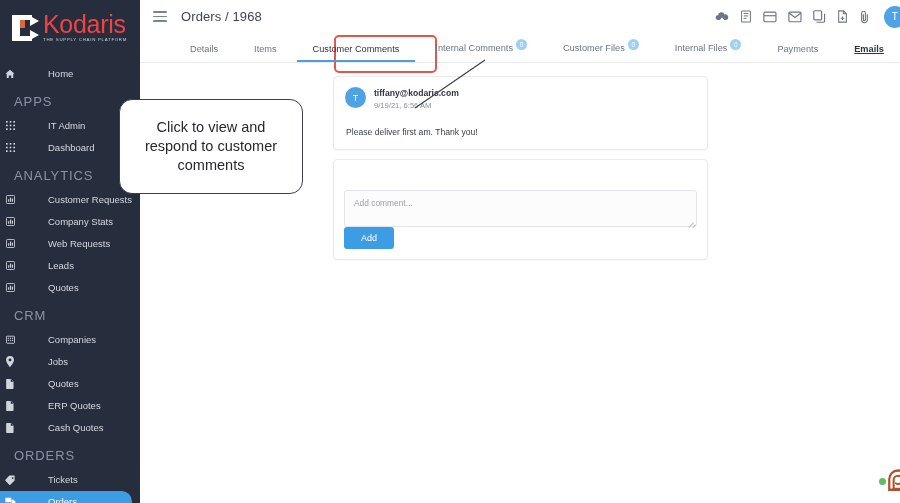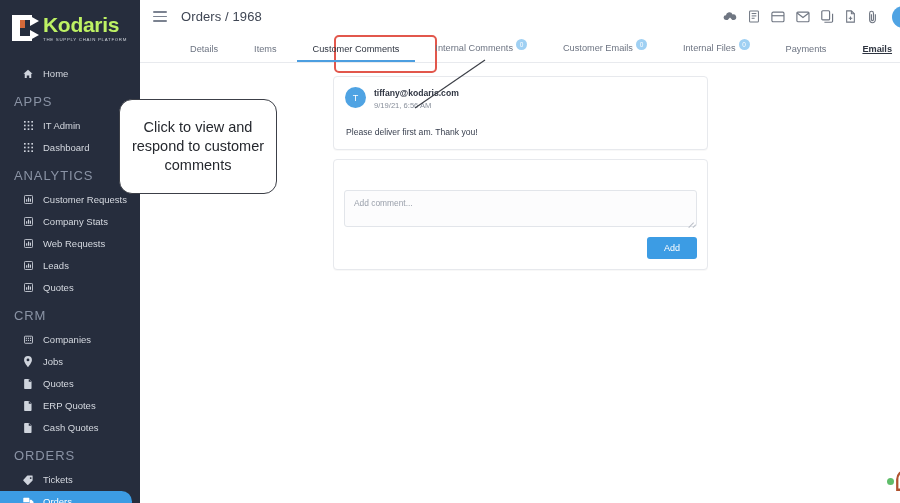--- a/index.html
+++ b/index.html
@@ -35,38 +35,39 @@
   .logo-mark .lm-d1 {
     position:absolute; right:-1px; top:1px; width:0;height:0;
     border-left: 9px solid #ffffff; border-top: 5px solid transparent; border-bottom: 5px solid transparent;
   }
   .logo-mark .lm-d2 {
     position:absolute; right:-1px; bottom:1px; width:0;height:0;
     border-left: 9px solid #ffffff; border-top: 5px solid transparent; border-bottom: 5px solid transparent;
   }
   .logo-text { display: flex; flex-direction: column; justify-content: center; }
   .logo-name {
-    color: #bef264; font-size: 21px; font-weight: 700; letter-spacing: -0.3px; line-height: 21px;
+    color: #ef4444; font-size: 25px; font-weight: 400; letter-spacing: -0.3px; line-height: 21px;
   }
   .logo-tag {
     color: #cfd3da; font-size: 4.4px; letter-spacing: 0.7px; line-height: 7px; margin-top: 1px;
   }
 
   .nav { padding-top: 6px; }
   .nav-section {
     color: #8a93a5; font-size: 13px; letter-spacing: 0.9px;
     padding: 9px 0 5px 14px; text-transform: uppercase;
   }
   .nav-item {
     display: flex; align-items: center; height: 21px;
     margin: 1px 8px 1px 0;
-    padding-left: 22px;
+    padding-left: 4px;
     color: #d5d9e0; font-size: 9.5px;
     border-radius: 0 11px 11px 0;
     cursor: pointer;
+    gap: 23px;
   }
   .nav-item .ni-icon {
     width: 12px; flex: 0 0 12px; margin-right: 9px;
     display: flex; align-items: center; justify-content: center;
     color: #cfd4dd;
   }
   .nav-item .ni-icon svg { display: block; }
   .nav-item.active { background: #3c9ce4; color: #ffffff; }
   .nav-item.active .ni-icon { color: #ffffff; }
   .nav-label { line-height: 12px; white-space: nowrap; }
@@ -150,30 +151,30 @@
   .textarea-ph { font-size: 8.4px; color: #9aa0ab; }
   .resize-handle {
     position: absolute; right: 2px; bottom: 2px; width: 7px; height: 7px;
     pointer-events: none;
   }
   .resize-handle i {
     position: absolute; right: 0; background: #b9bec7; height: 1px; transform-origin: right bottom;
   }
   .resize-handle i:nth-child(1) { bottom: 1px; width: 7px; transform: rotate(-45deg); }
   .resize-handle i:nth-child(2) { bottom: 1px; width: 4px; transform: rotate(-45deg) translateX(0) translateY(3px); }
-  .add-row { display: flex; justify-content: flex-end; margin-top: 10px; }
+  .add-row { display: flex; justify-content: flex-start; margin-top: 0; }
   .add-btn {
     background: #3c9ce4; color: #ffffff; font-size: 9px;
     border: none; border-radius: 3px; padding: 6px 17px; cursor: pointer;
     font-family: "Liberation Sans", sans-serif;
   }
 
   
   .callout {
-    position: absolute; left: 119px; top: 99px; width: 158px; height: 95px;
+    position: absolute; left: 119px; top: 99px; width: 184px; height: 95px;
     background: #ffffff; border: 1px solid #3c3f47; border-radius: 13px;
     display: flex; align-items: center; justify-content: center;
     text-align: center; padding: 6px 10px;
     z-index: 20;
   }
   .callout-text {
     font-size: 14.5px; color: #25282e; line-height: 19px; font-family: "Liberation Sans", sans-serif;
   }
   .callout-line {
     position: absolute; left: 0; top: 0; width: 900px; height: 503px;
@@ -449,21 +450,21 @@
           <span>Items</span>
         </div>
         <div class="tab active">
           <span>Customer Comments</span>
         </div>
         <div class="tab">
           <span>Internal Comments</span>
           <span class="badge">0</span>
         </div>
         <div class="tab">
-          <span>Customer Emails</span>
+          <span>Customer Files</span>
           <span class="badge">0</span>
         </div>
         <div class="tab">
           <span>Internal Files</span>
           <span class="badge">0</span>
         </div>
         <div class="tab">
           <span>Payments</span>
         </div>
         <div class="tab strong">

